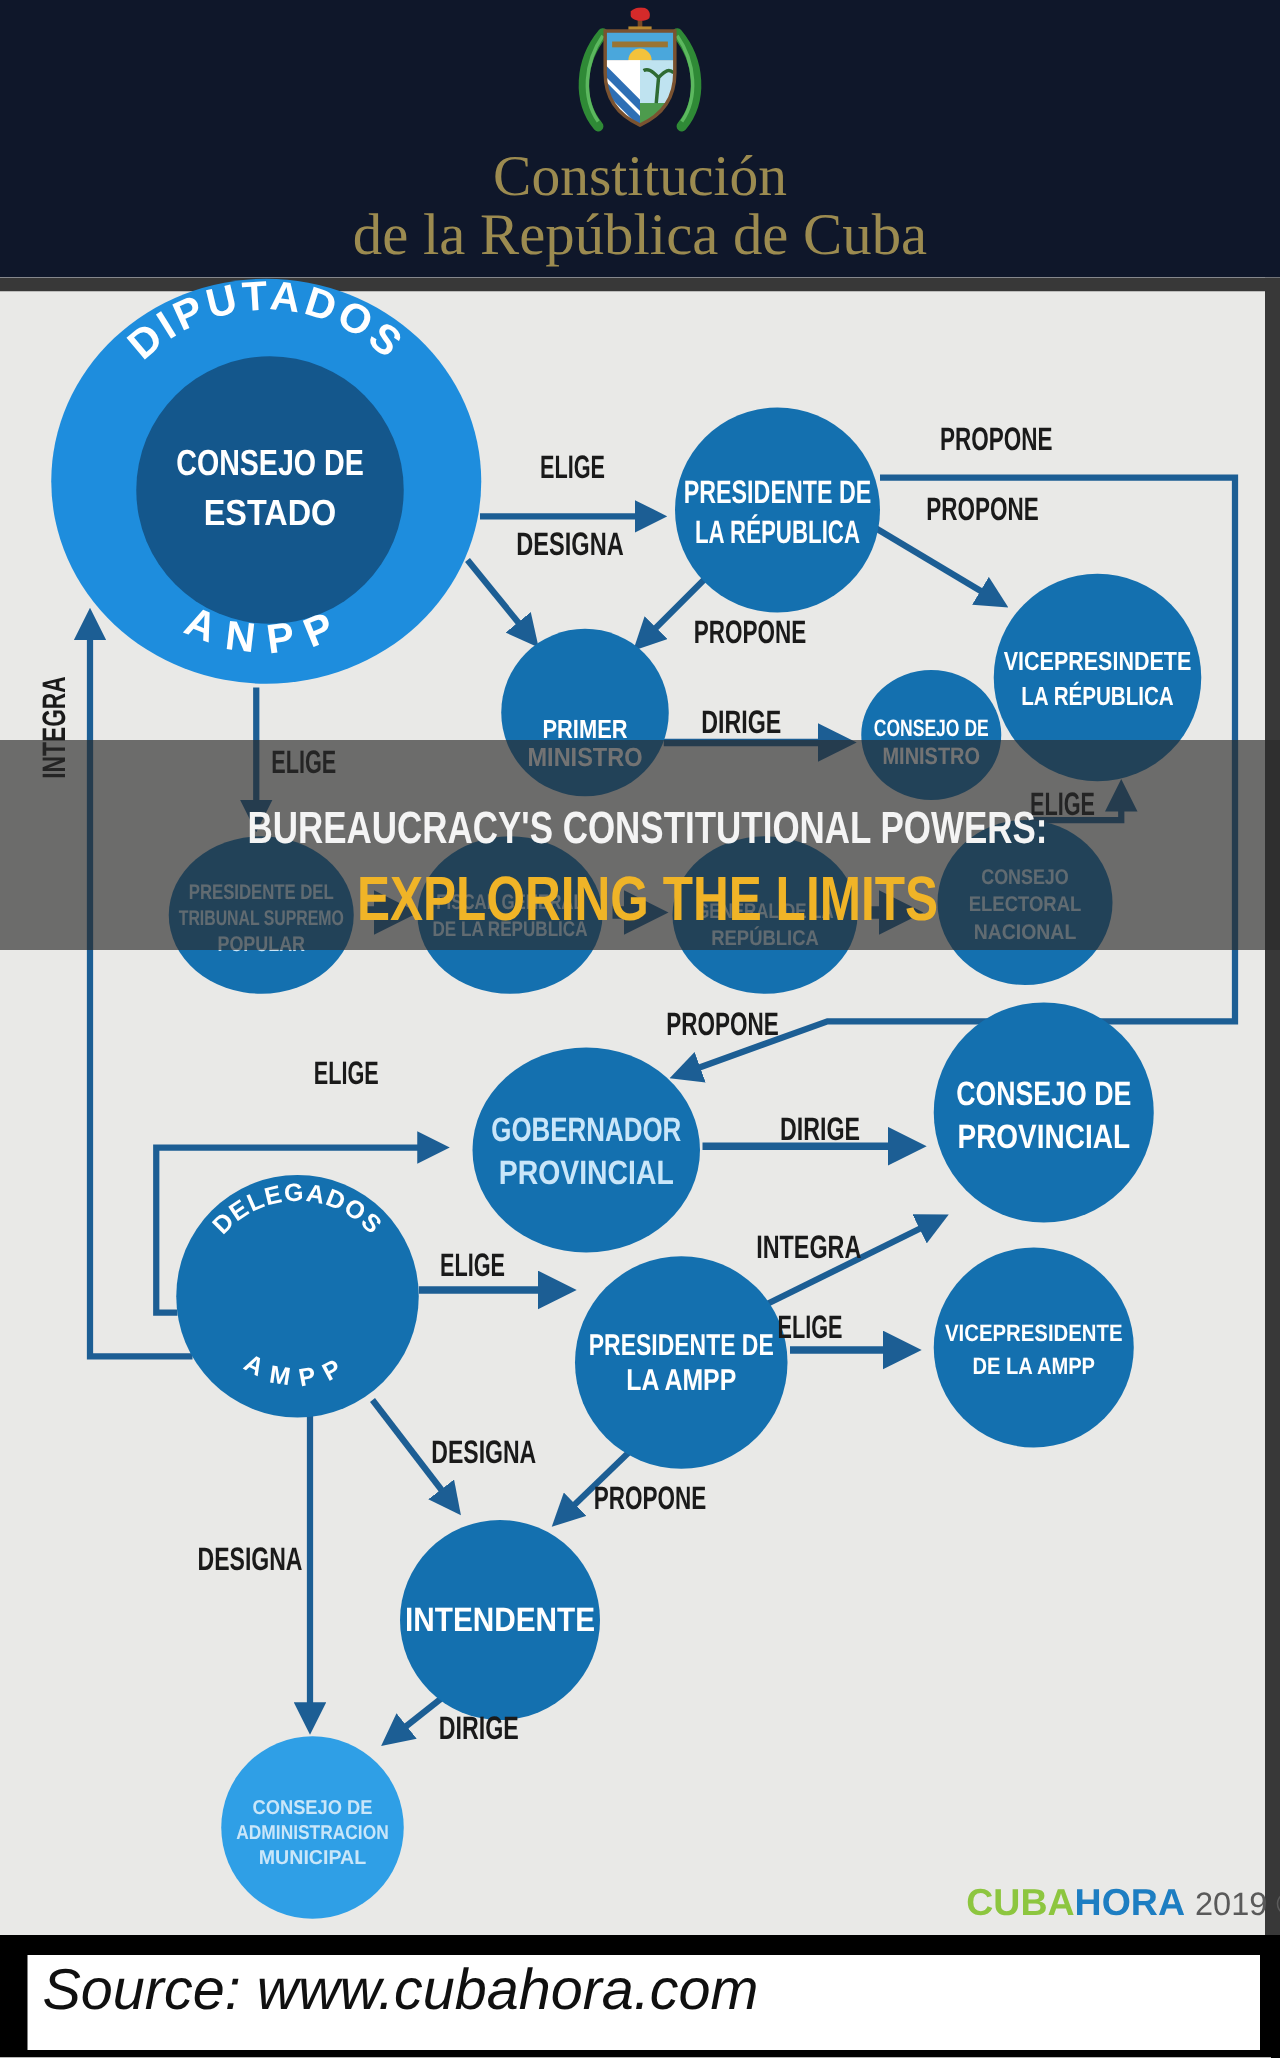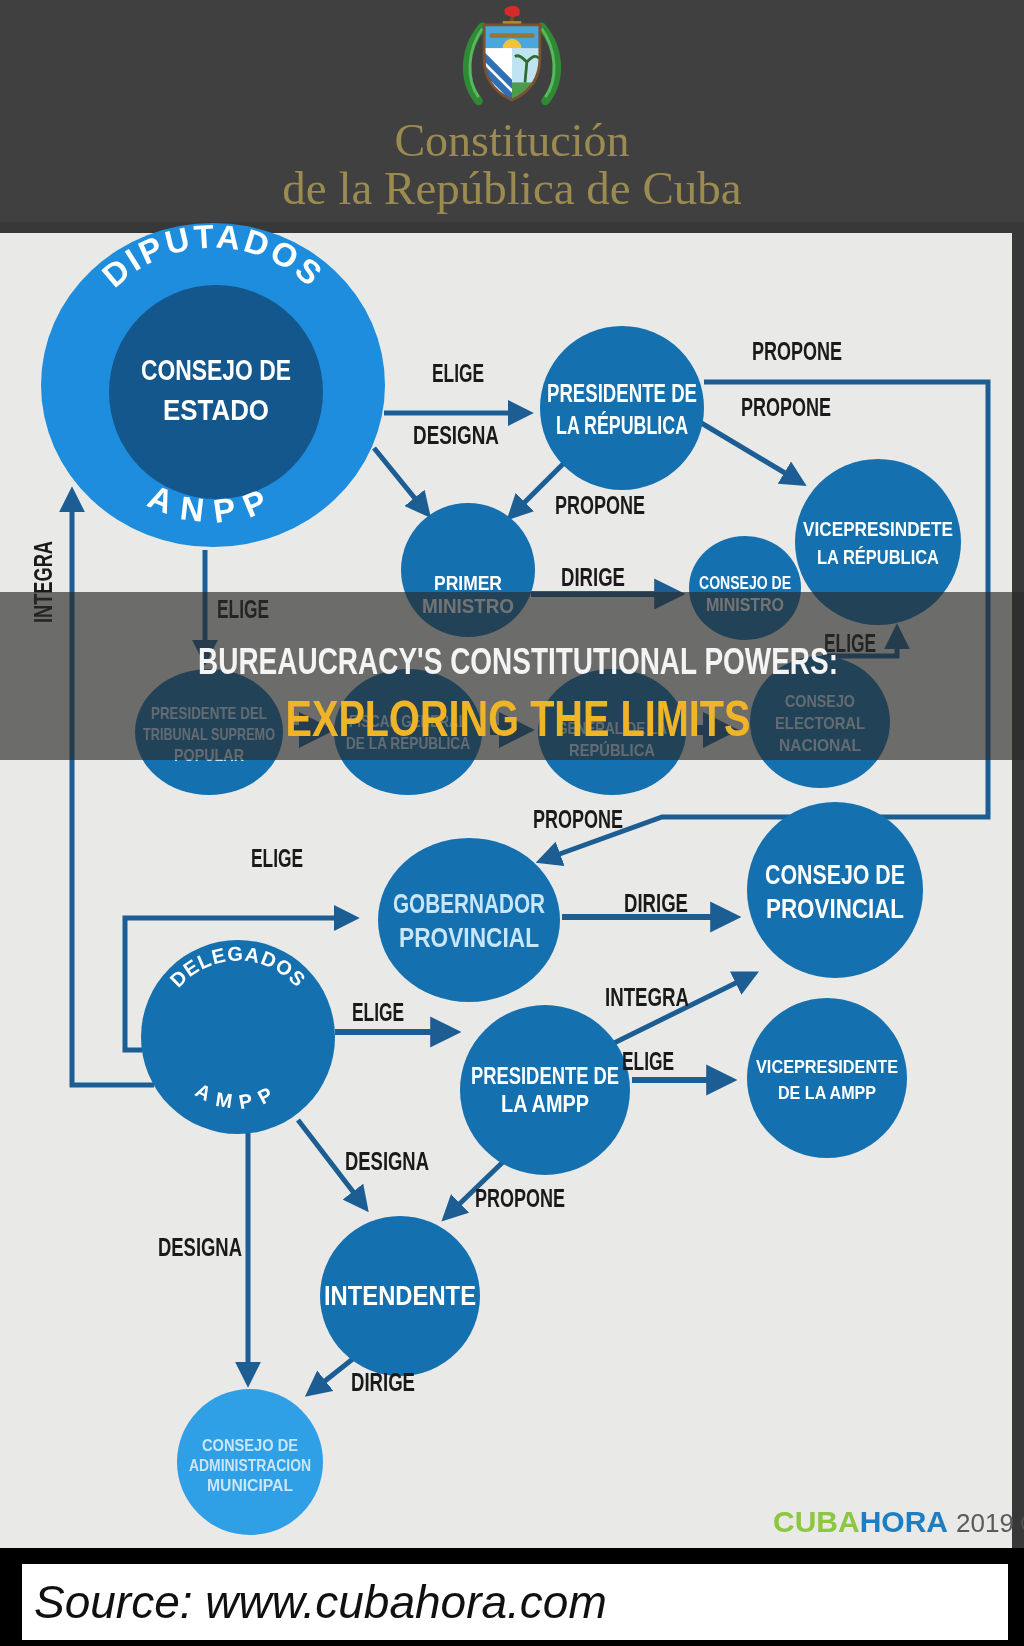--- a/index.html
+++ b/index.html
@@ -1,18 +1,18 @@
 <!DOCTYPE html>
 <html style="--gold: #9c8b50; --ring-blue: #1e8ddd; --inner-blue: #14578c; --node-blue: #1470af; --node-light: #2f9fe6; --edge: #1c5e94; --label: #1a1a1a; --text-light: #c9e6f9; --banner-yellow: #f0b427; --logo-green: #8dc63f; --logo-blue: #1d7ec2; --diagram-bg: #e9e9e7;"><head>
 <meta charset="utf-8">
 <style>
   html,body{margin:0;padding:0;}
   body{width:1024px;height:1646px;position:relative;background:#ffffff;font-family:"Liberation Sans",sans-serif;}
   .stage{position:absolute;left:0;top:0;width:1024px;height:1646px;overflow:hidden;}
-  .header{position:absolute;left:0;top:0;width:1024px;height:222px;background:#404040;text-align:center;}
+  .header{position:absolute;left:0;top:0;width:1024px;height:222px;background:#0f172a;text-align:center;}
   .emblem{display:block;margin:6px auto 0 auto;}
   .title1{font-family:"Liberation Serif",serif;font-size:46px;color:var(--gold);line-height:1.02;}
   .title2{font-family:"Liberation Serif",serif;font-size:47px;color:var(--gold);line-height:1.02;}
   svg.diagram{position:absolute;left:0;top:222px;}
   svg text{font-family:"Liberation Sans",sans-serif;}
   .edge{fill:none;stroke:var(--edge);stroke-width:5;}
   .w6{stroke-width:6;}
   .w10{stroke-width:10;}
   .mk{fill:var(--edge);}
   .ring{fill:var(--ring-blue);}
@@ -22,21 +22,21 @@
   .lbl{font-weight:700;font-size:26px;fill:var(--label);text-anchor:middle;}
   .nt{font-weight:700;fill:#ffffff;text-anchor:middle;}
   .ntl{font-weight:700;fill:var(--text-light);text-anchor:middle;}
   .curved{font-weight:700;fill:#ffffff;}
   .banner1{font-weight:700;font-size:36px;fill:#f4f4f4;text-anchor:middle;}
   .banner2{font-weight:700;font-size:50px;fill:var(--banner-yellow);text-anchor:middle;}
   .logo1{font-weight:700;font-size:30px;fill:var(--logo-green);}
   .logo2{font-weight:700;font-size:30px;fill:var(--logo-blue);}
   .logo3{font-size:26px;fill:#5a5a5a;}
   .footer{position:absolute;left:0;top:1548px;width:1024px;height:98px;background:#000000;}
-  .footer-inner{position:absolute;left:22px;top:16px;width:986px;height:76px;background:#ffffff;display:flex;align-items:center;}
+  .footer-inner{position:absolute;left:22px;top:16px;width:986px;height:76px;background:#ffffff;display:flex;}
   .source{font-style:italic;font-size:46px;color:#101010;padding-left:12px;white-space:nowrap;}
 </style>
 </head>
 <body>
 
 <div class="stage">
 
   <div class="header">
     <svg class="emblem" viewBox="0 0 140 120" width="130" height="112">
       <g>

